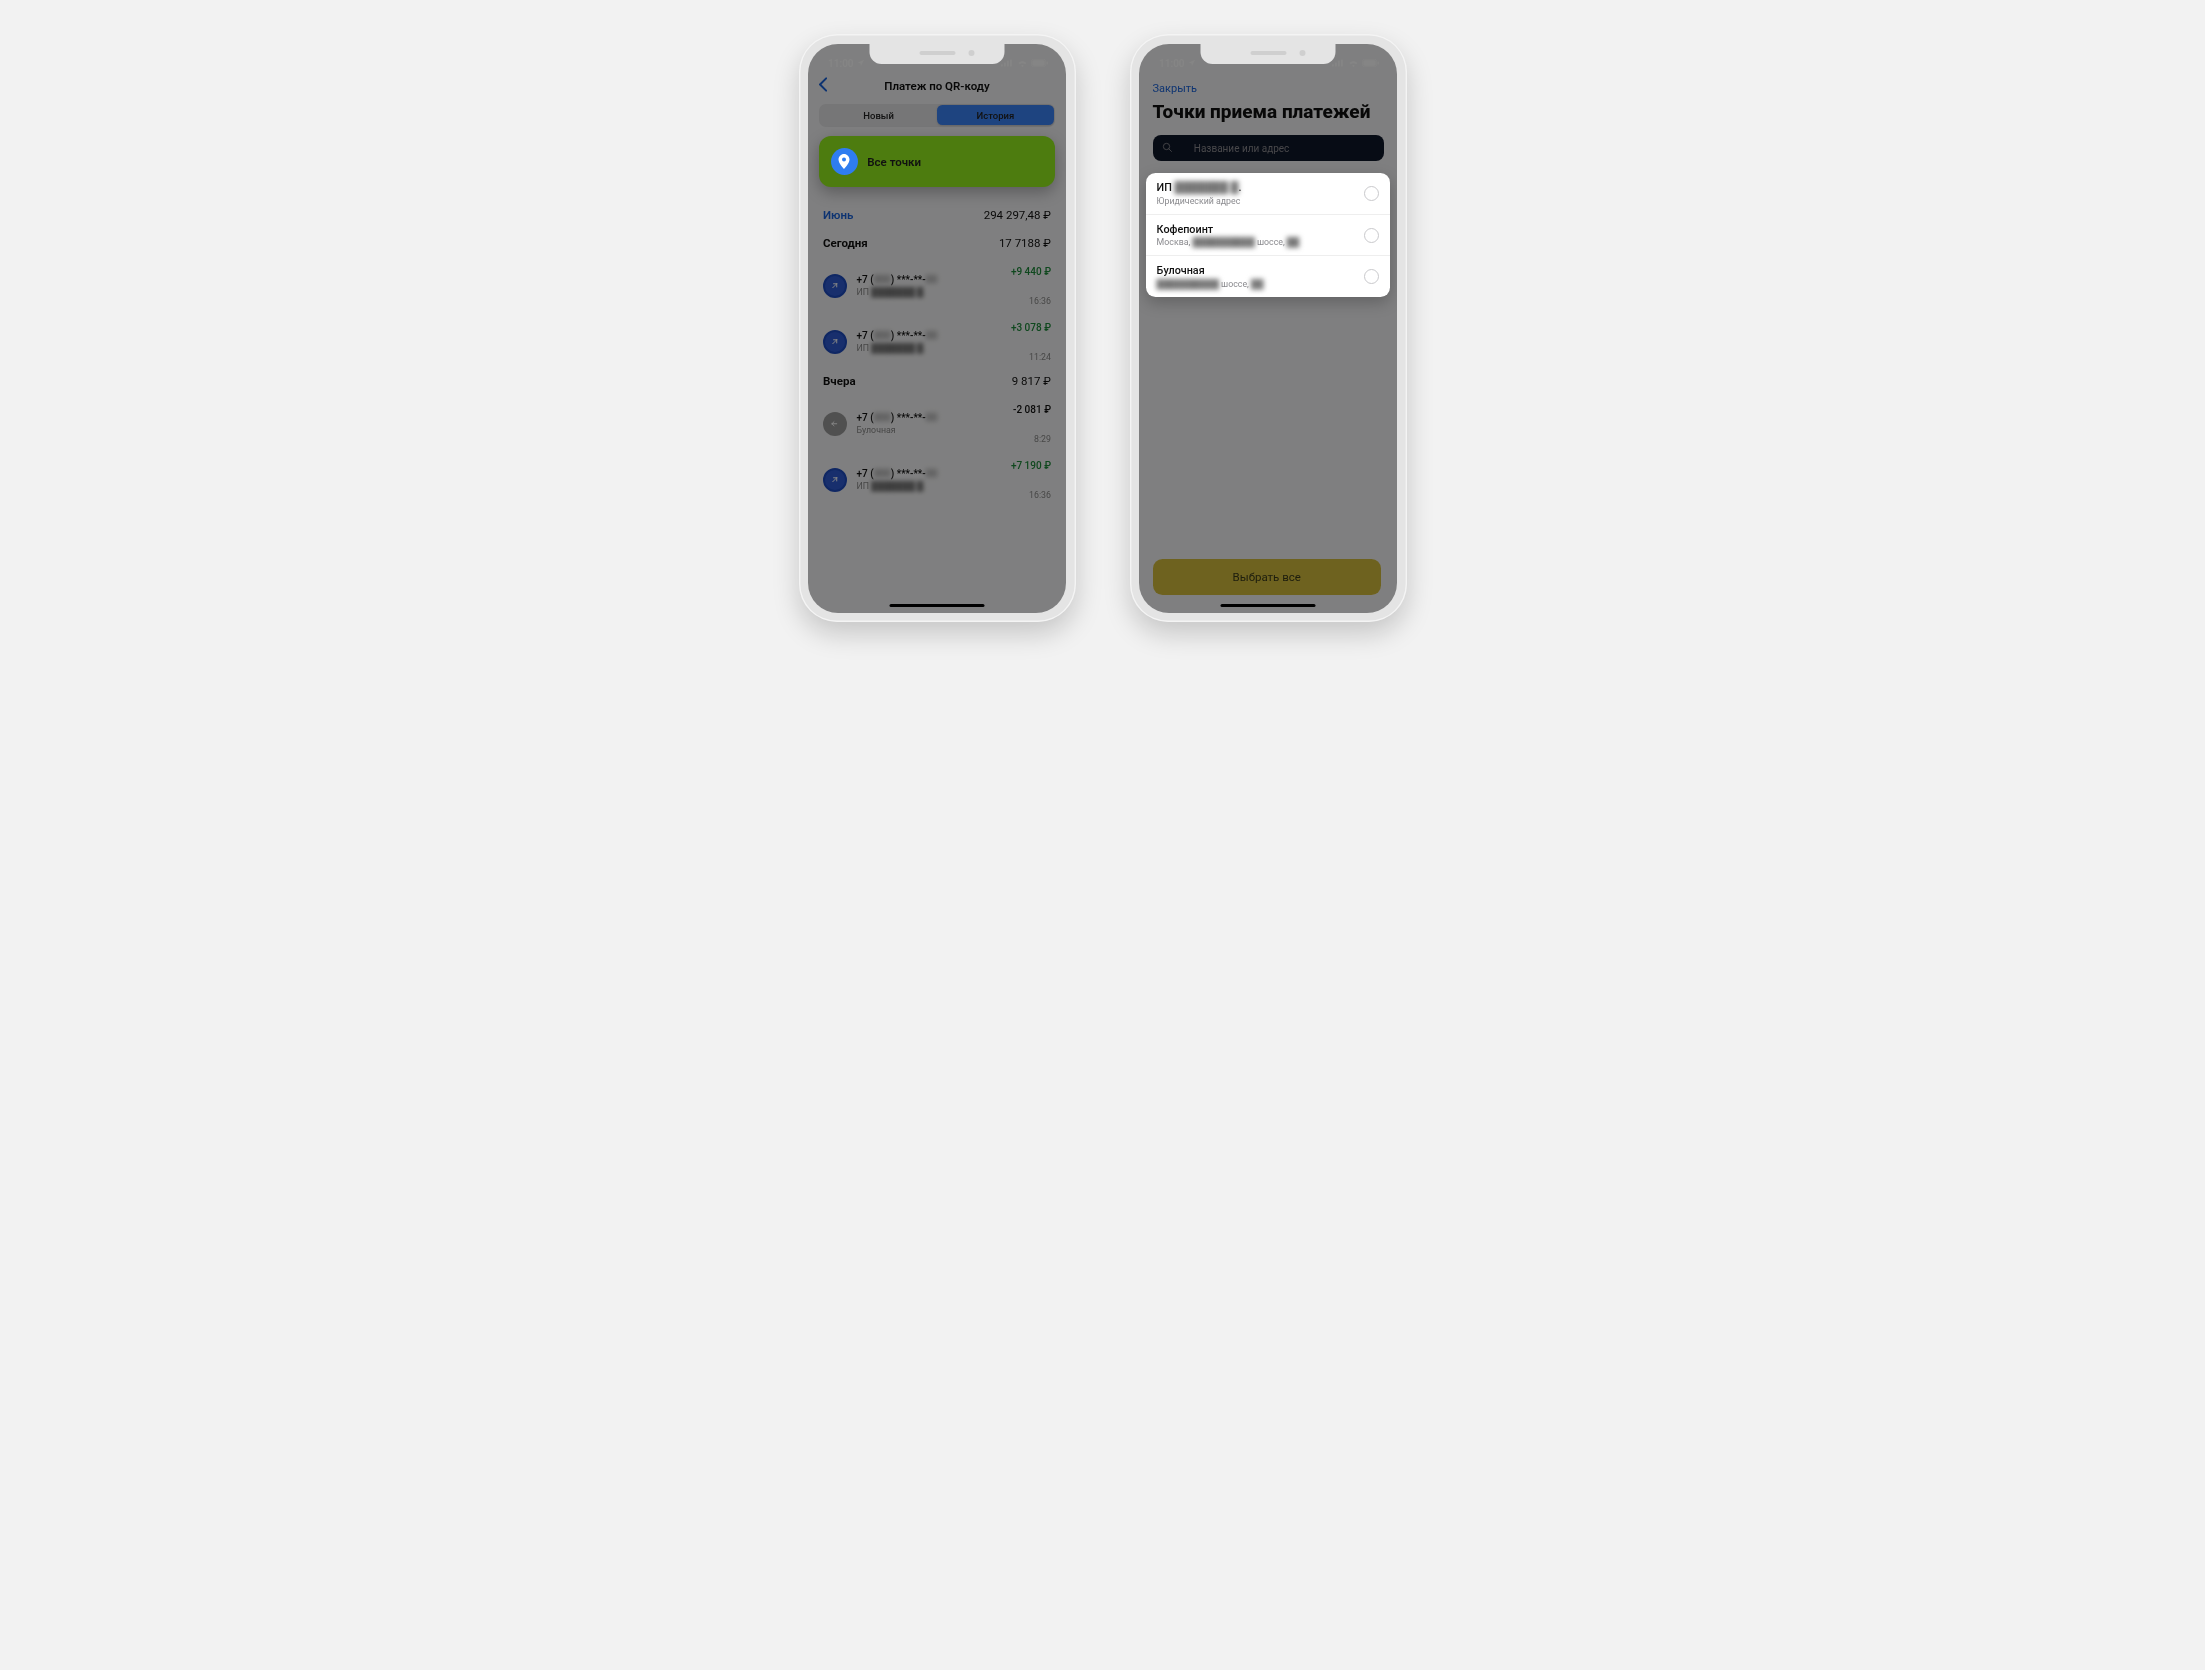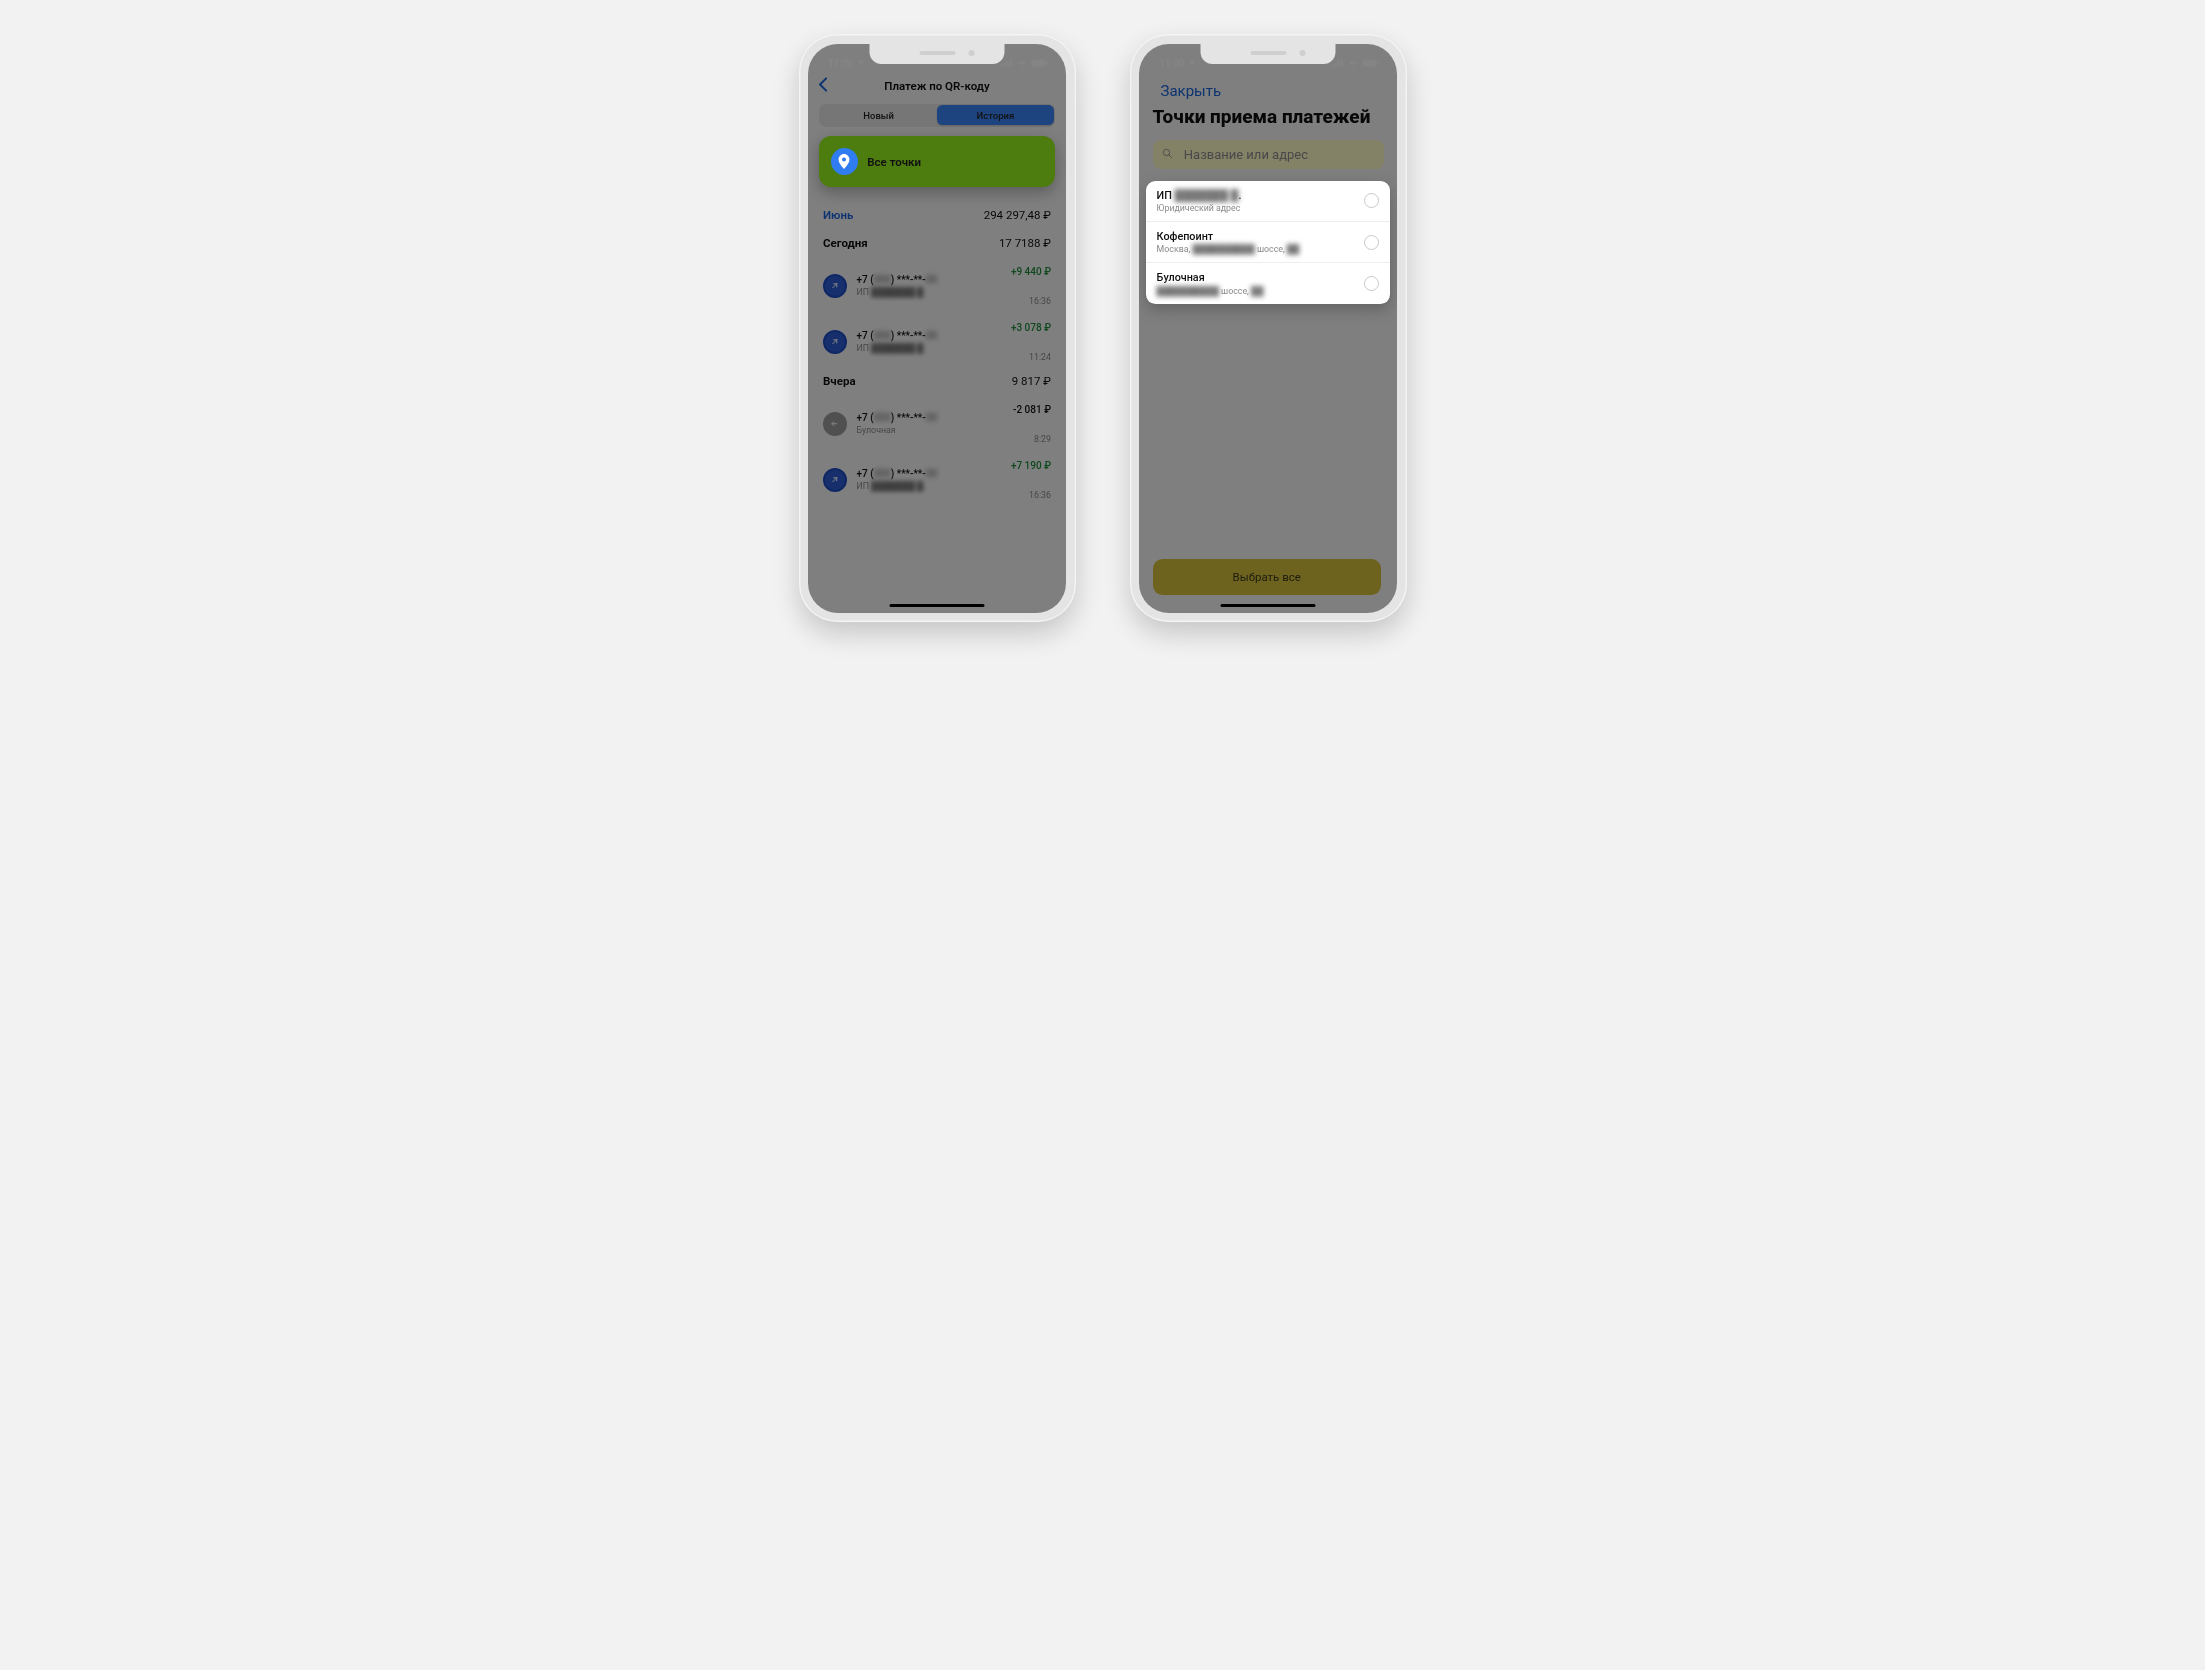--- a/index.html
+++ b/index.html
@@ -201,40 +201,39 @@
     width: 95px;
     height: 3.4px;
     background: #000;
     border-radius: 2px;
     z-index: 60;
   }
   
   .close-link {
     padding: 8px 13.5px 2.7px;
     color: #1a63d9;
-    font-size: 15px;
-    margin-left: 8px;
+    font-size: 11px;
   }
   .big-title {
     padding: 4px 13.5px 12px;
     font-size: 19px;
     font-weight: 800;
     color: #111;
     line-height: 1.15;
   }
   .search {
     margin: 0 13.5px 12px;
-    background: #fef9c3;
+    background: #0f172a;
     border-radius: 8px;
     padding: 6.8px 9.5px;
     display: flex;
     align-items: center;
-    gap: 11px;
+    gap: 21px;
     color: #8a8a8e;
-    font-size: 13px;
+    font-size: 10px;
   }
   .list-card {
     margin: 0 6.8px;
     background: #fff;
     border-radius: 9.5px;
     position: relative;
     z-index: 20;
     box-shadow: 0 5.4px 15px rgba(0,0,0,0.22);
     overflow: hidden;
   }

